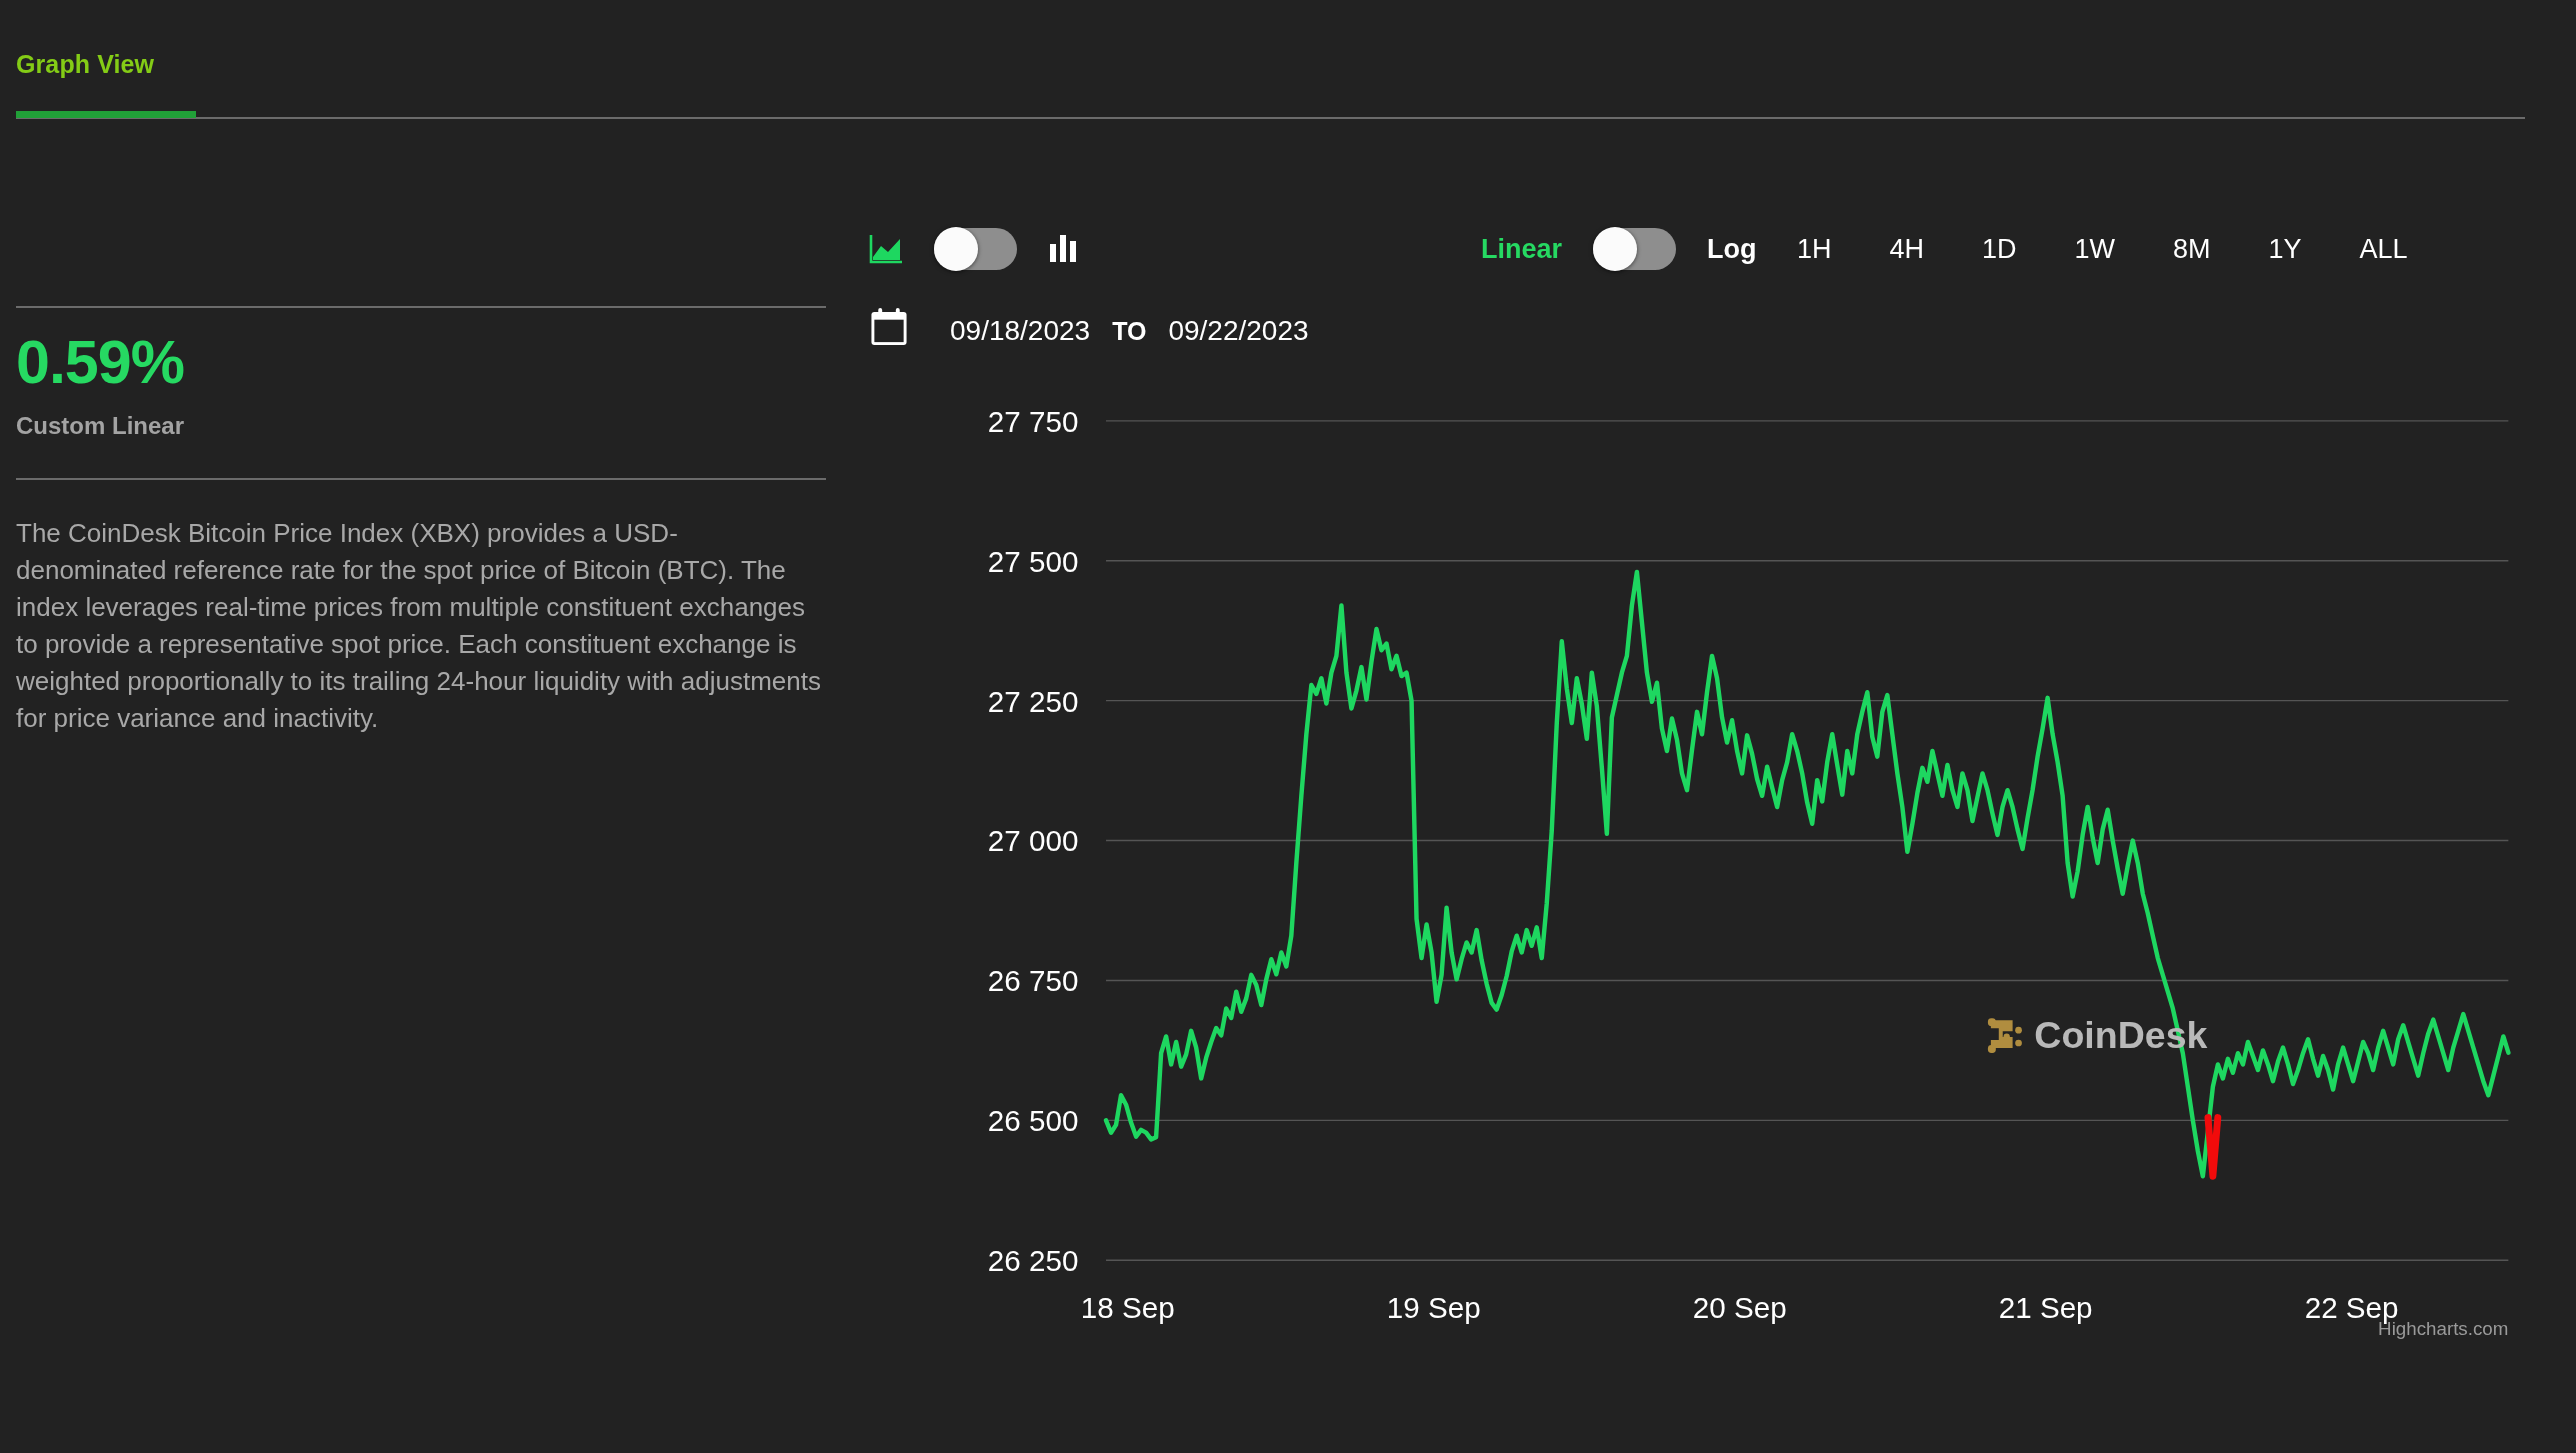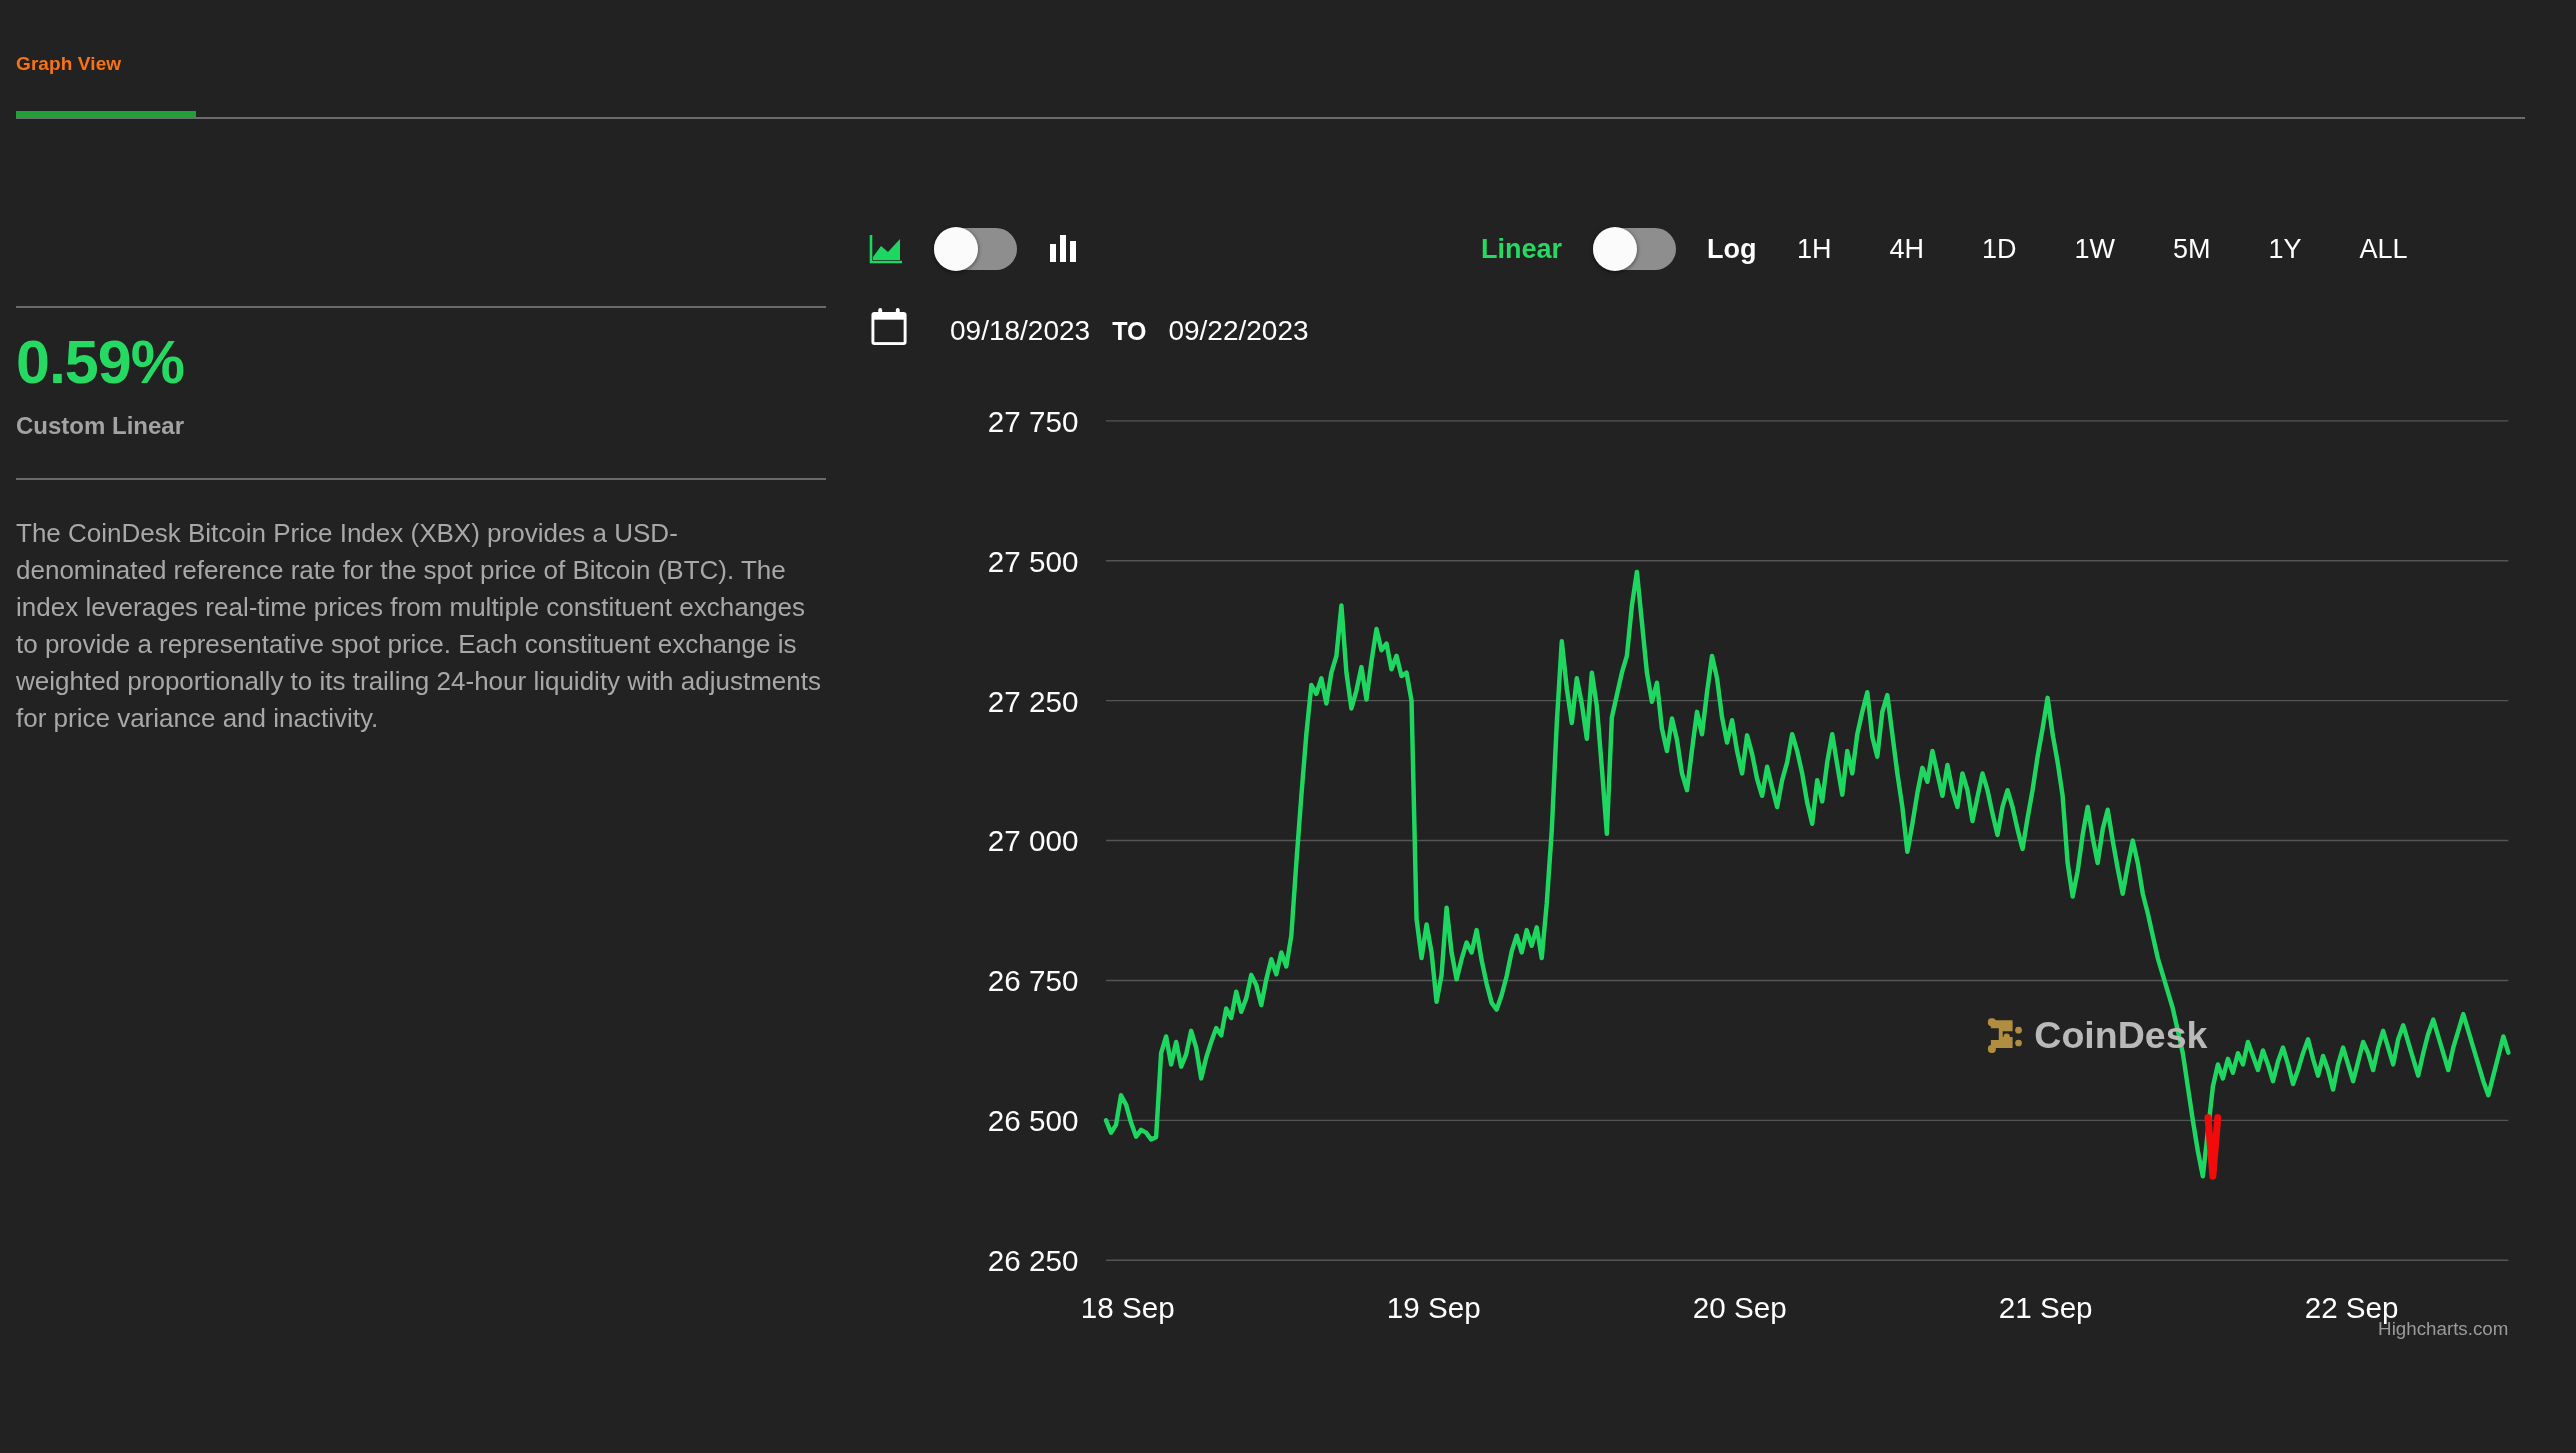--- a/index.html
+++ b/index.html
@@ -29,23 +29,23 @@
     height: 122px;
   }
   .tab {
     position: absolute;
     left: 16px; top: 47px;
     display: inline-block;
     padding: 0 0 24px 0;
   }
   .tab-label {
     display: block;
-    font-size: 19px;
-    font-weight: bold;
-    color: #f97316;
+    font-size: 25px;
+    font-weight: bold;
+    color: #84cc16;
     letter-spacing: 0.1px;
     line-height: 34px;
   }
   .tab-underline {
     position: absolute;
     left: 16px; top: 111px;
     width: 180px; height: 7px;
     background: #21a038;
     z-index: 3;
   }
@@ -266,21 +266,21 @@
           <span class="knob"></span>
         </span>
         <span class="tg-text off">Log</span>
       </div>
 
       <div class="ranges">
         <button class="range-btn">1H</button>
         <button class="range-btn">4H</button>
         <button class="range-btn">1D</button>
         <button class="range-btn">1W</button>
-        <button class="range-btn">5M</button>
+        <button class="range-btn">8M</button>
         <button class="range-btn">1Y</button>
         <button class="range-btn">ALL</button>
       </div>
     </div>
 
     <div class="daterow">
       <span>
         <svg class="cal-icon" width="40" height="40" viewBox="0 0 40 41" aria-hidden="true">
           <rect x="2" y="5" width="36" height="34" rx="3" fill="#ffffff"></rect>
           <rect x="5" y="13" width="30" height="23" fill="#222222"></rect>

